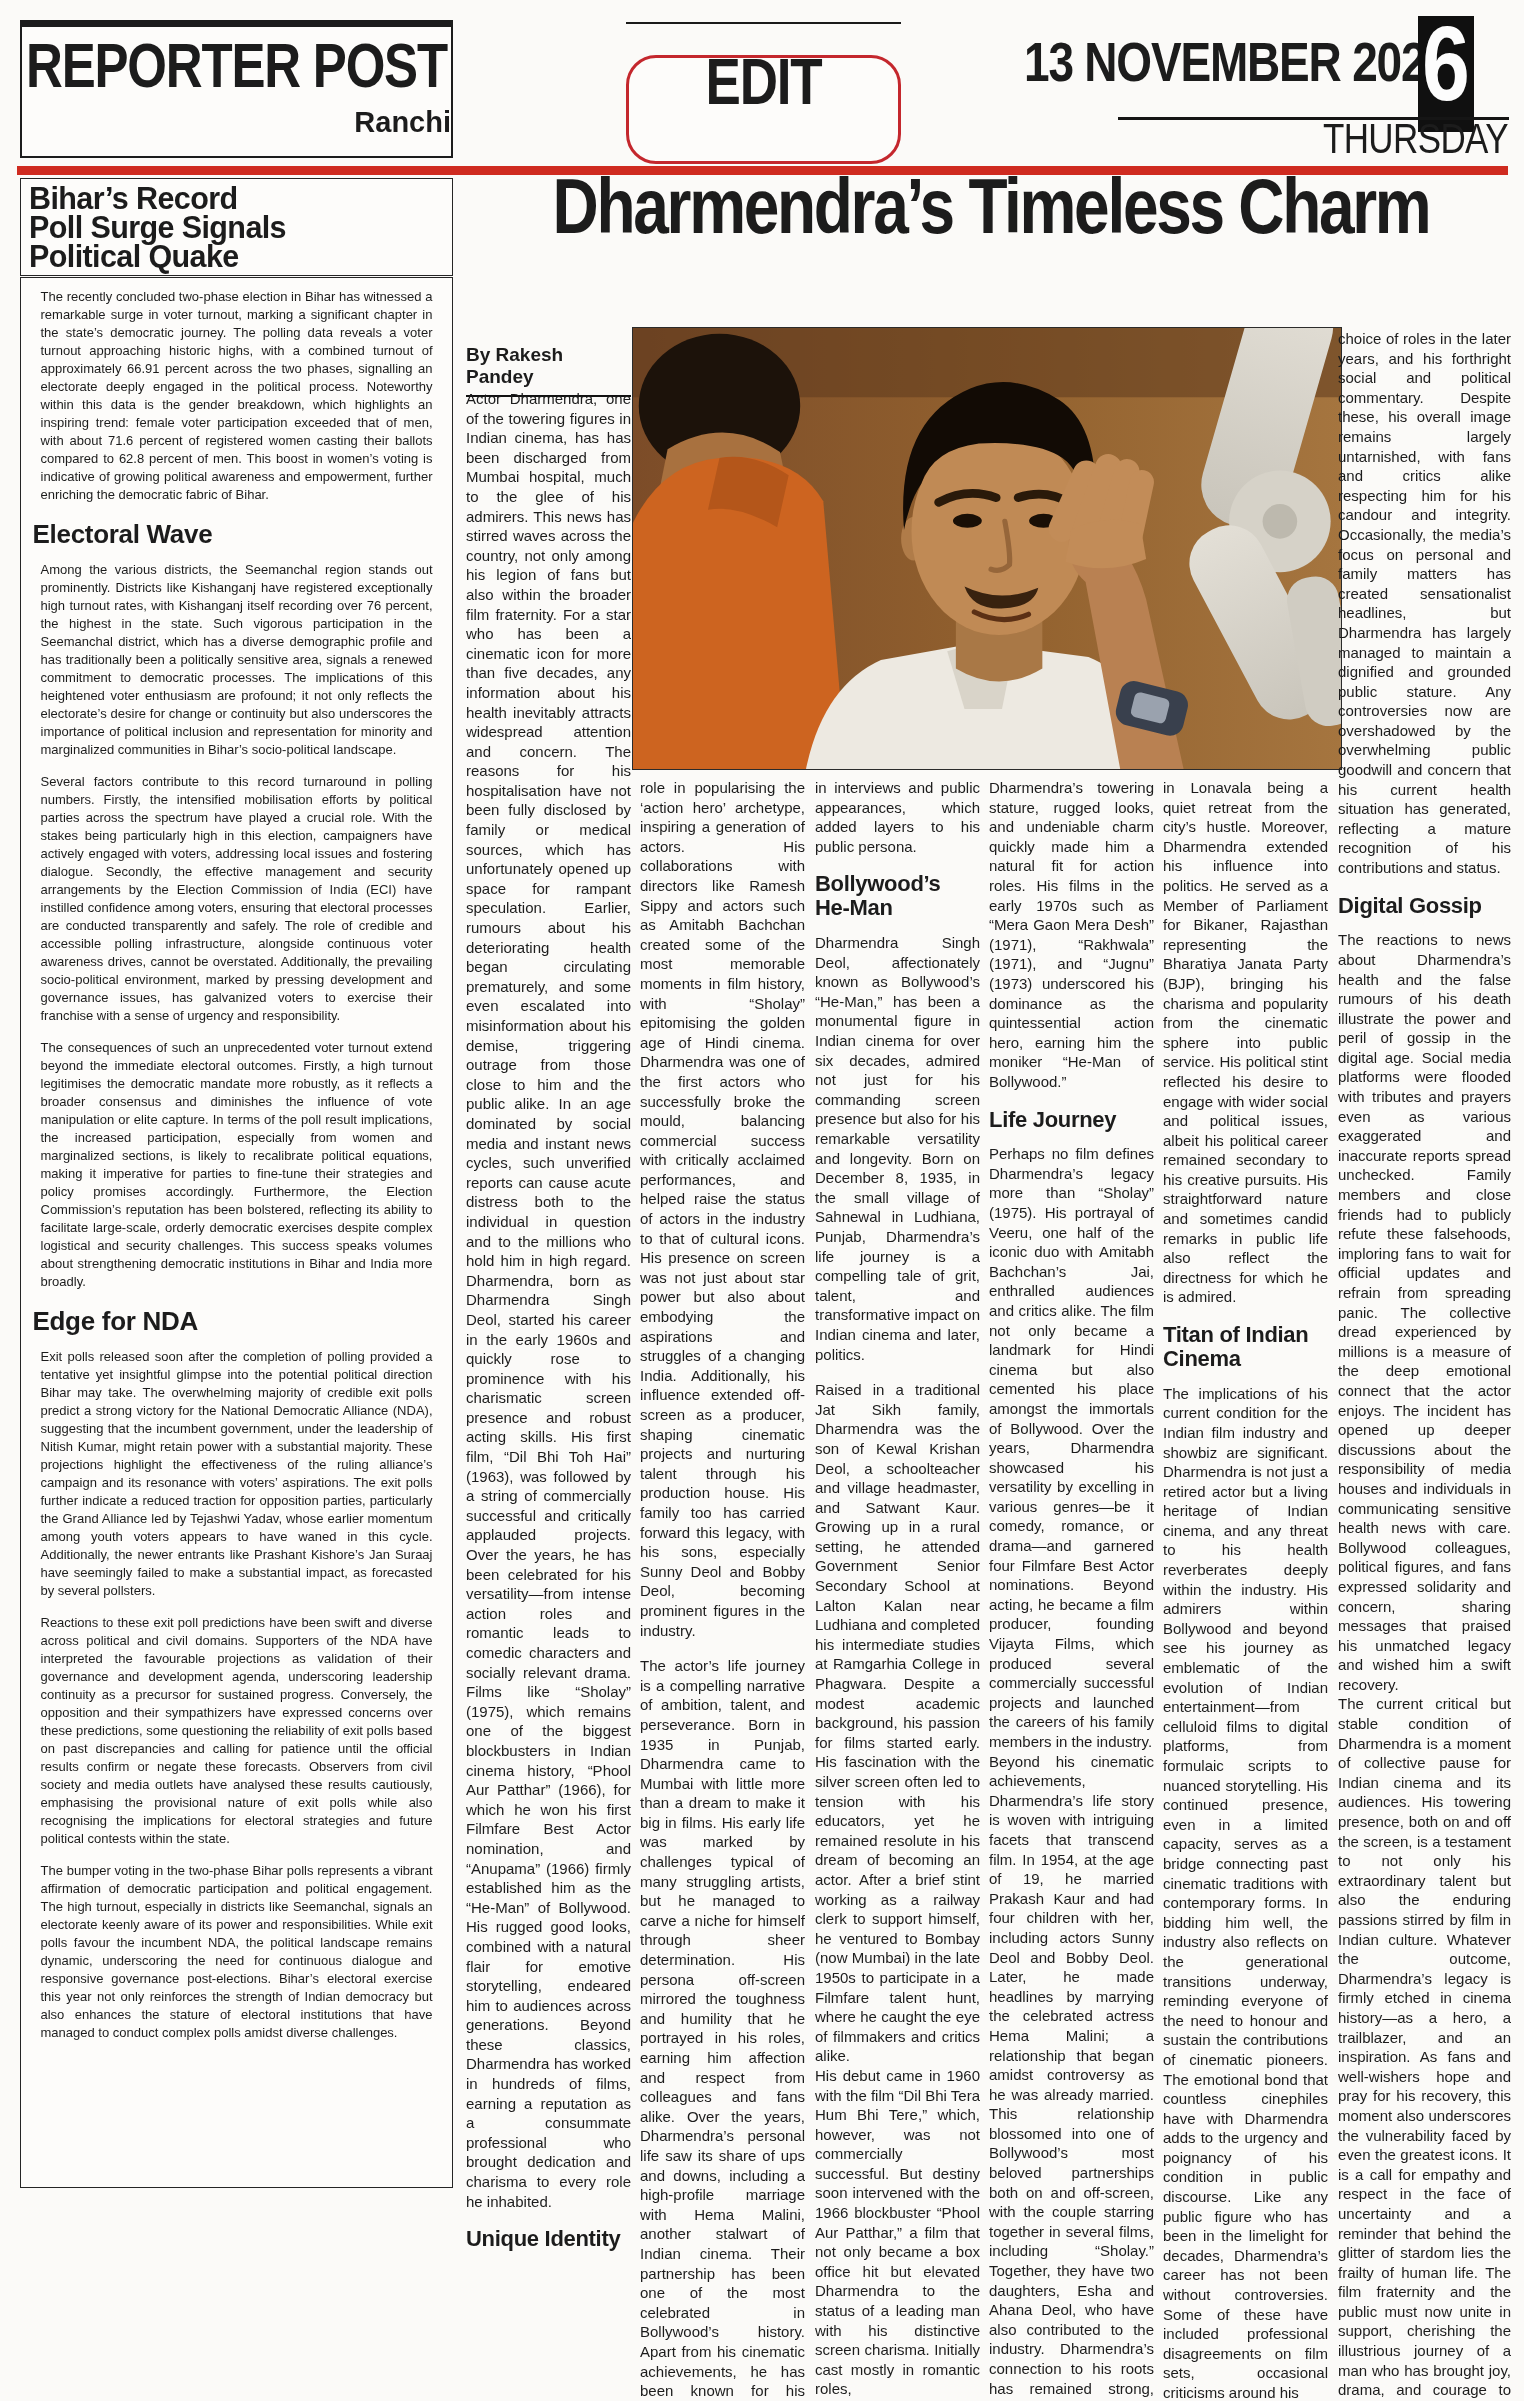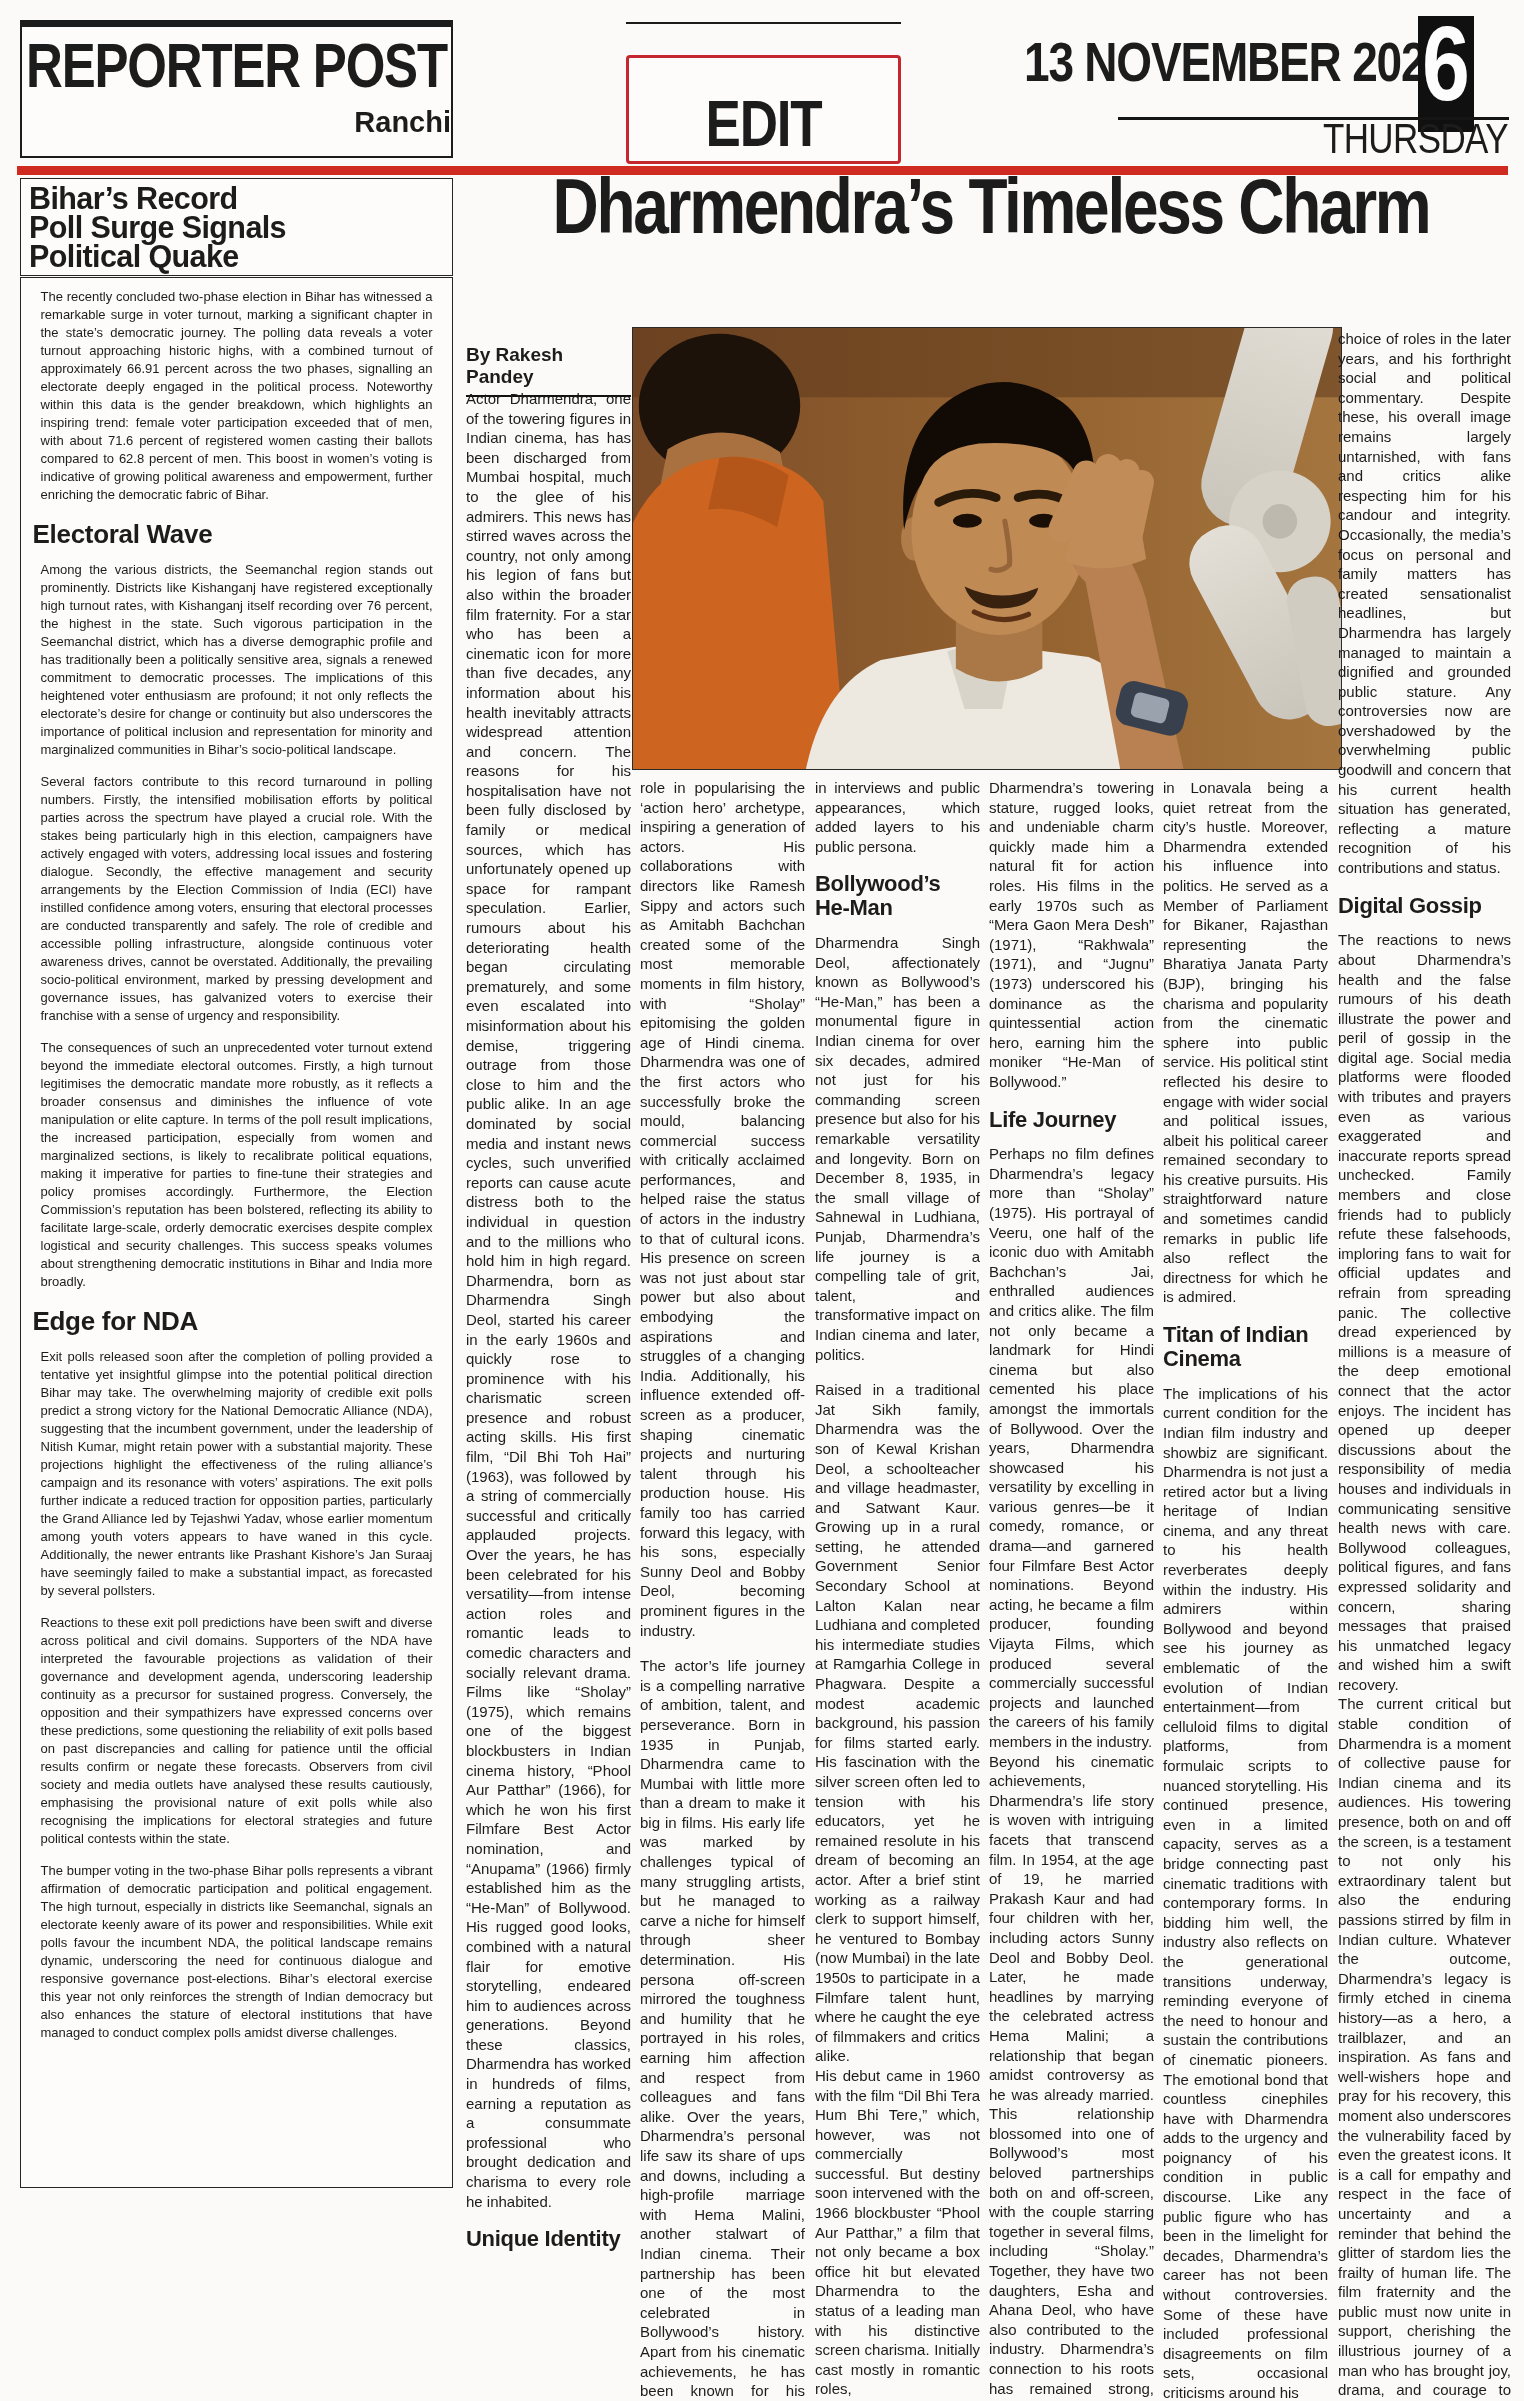--- a/index.html
+++ b/index.html
@@ -8,21 +8,21 @@
 
   
   .masthead-box { position:absolute; left:20px; top:20px; width:433px; height:138px;
     border:2.3px solid #1c1c1c; border-top-width:7px; box-sizing:border-box; background:#fdfcfa; }
   .masthead { text-align:center; font-weight:bold; font-size:51px; letter-spacing:-1.2px; margin-top:16px; }
   .stretch { display:inline-block; transform:scaleY(1.22); transform-origin:center bottom; white-space:nowrap; }
   .city { text-align:right; font-weight:bold; font-size:29px; margin-top:3.5px; }
 
   .edit-topline { position:absolute; left:626px; top:22px; width:275px; height:2.3px; background:#1a1a1a; }
   .edit-box { position:absolute; left:626px; top:55px; width:275px; height:109px; box-sizing:border-box;
-    border:3.5px solid #c4272d; border-radius:4px; background:#fdfcfa; display:flex; align-items:flex-end; justify-content:center; }
+    border:3.5px solid #c4272d; border-radius:30px; background:#fdfcfa; display:flex; align-items:flex-start; justify-content:center; }
   .edit-label { font-weight:bold; font-size:53px; letter-spacing:-1.2px; }
 
   .date-text { position:absolute; left:1024px; top:40px; width:385px; text-align:right; font-weight:bold; font-size:46px; letter-spacing:-1.2px; }
   .six-box { position:absolute; left:1418px; top:16px; width:56px; height:116px; background:#101010; color:#fdfdfd;
     display:flex; align-items:center; justify-content:center; font-weight:bold; font-size:86px; }
   .date-rule { position:absolute; left:1118px; top:117px; width:391px; height:2.9px; background:#151515; }
   .day-text { position:absolute; left:1278px; top:123px; width:230px; text-align:right; font-weight:normal; font-size:35px; letter-spacing:-0.6px; }
 
   .red-bar { position:absolute; left:17.3px; top:166px; width:1491px; height:8.6px; background:#cf2b20; }
 

